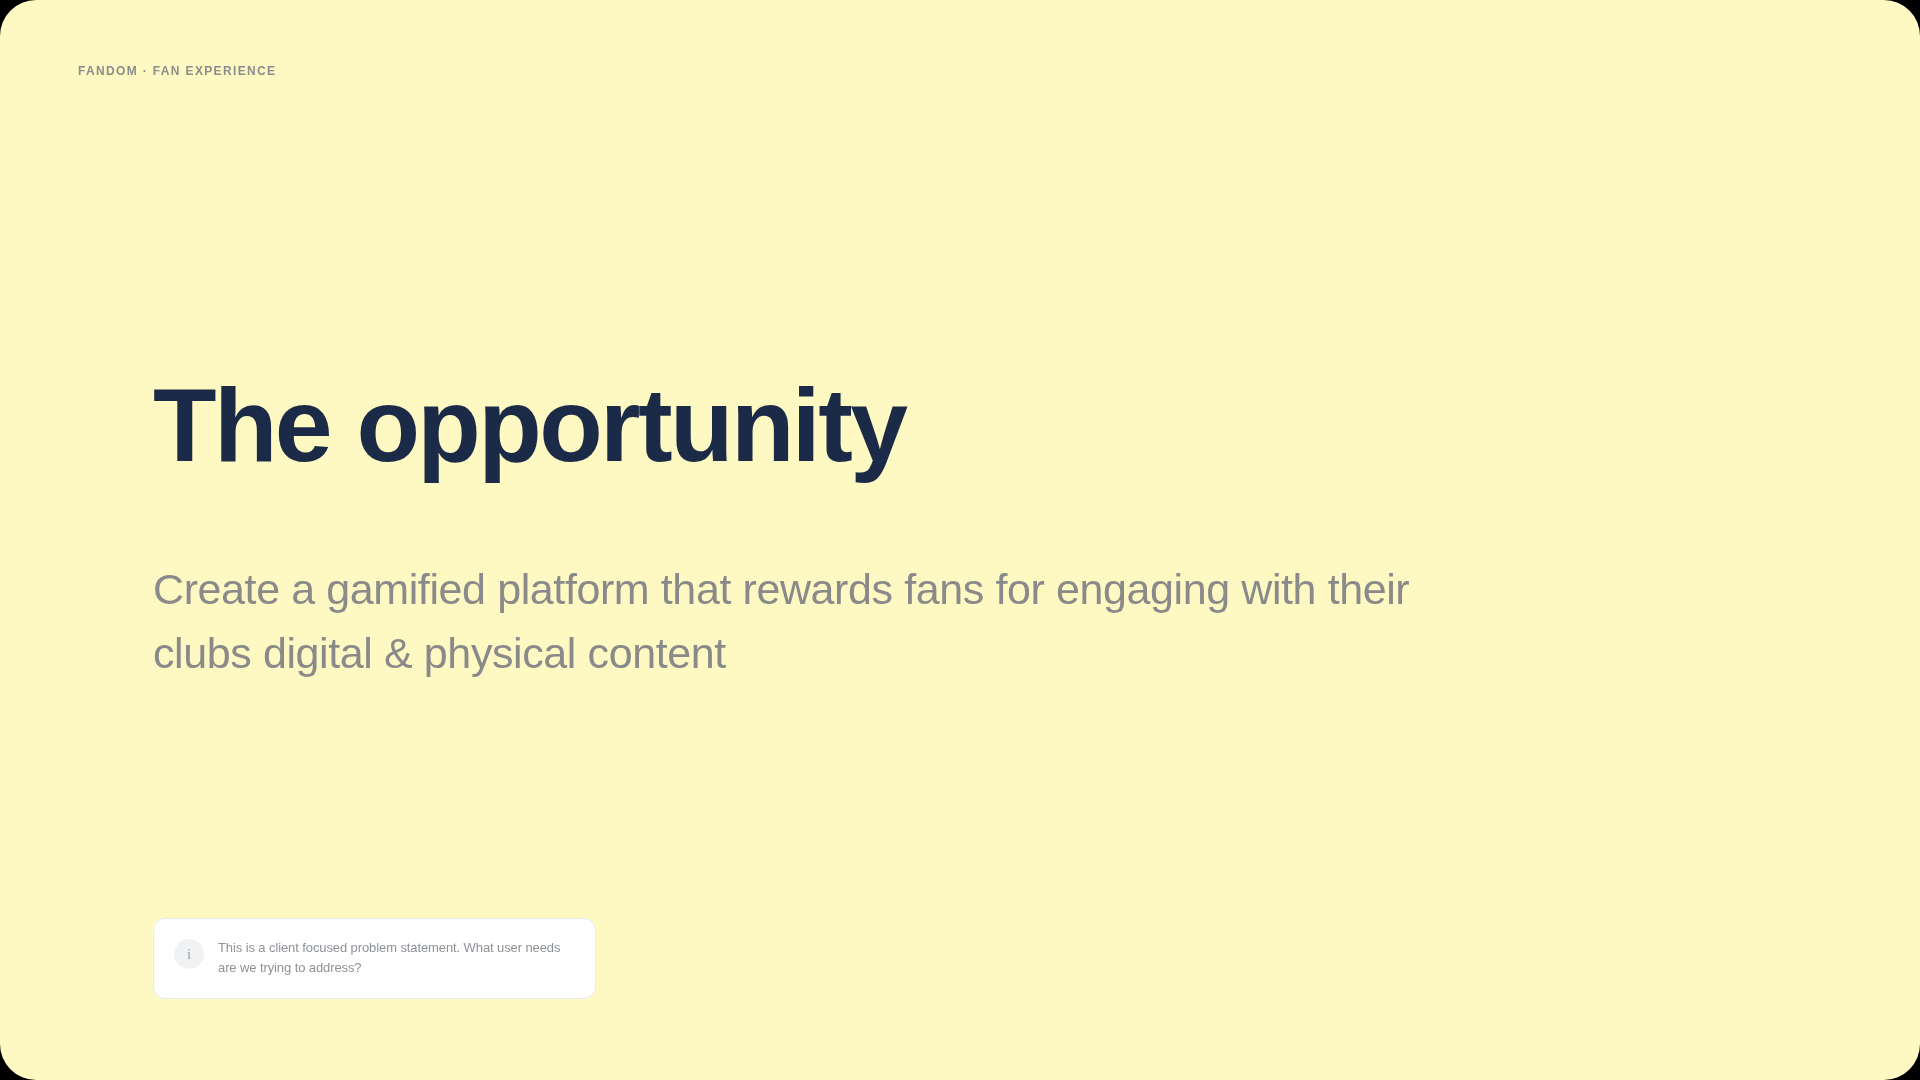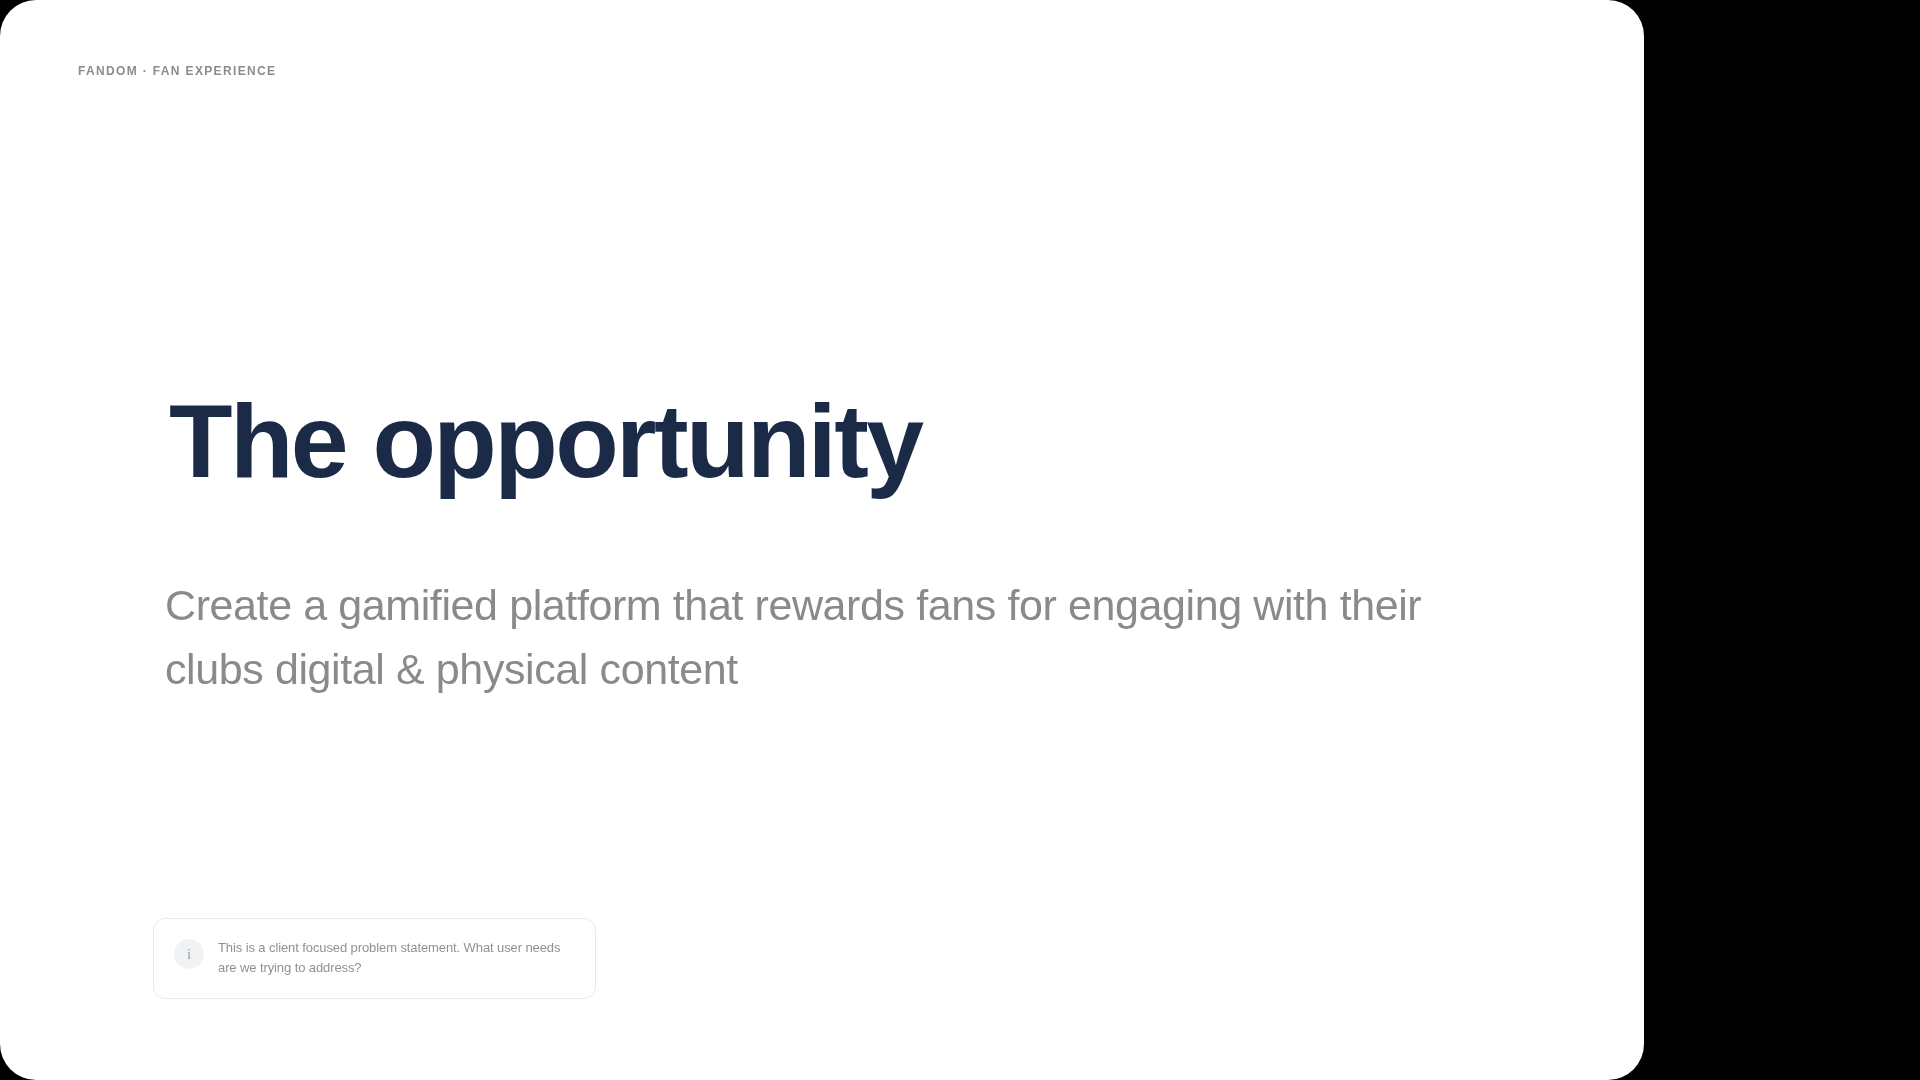--- a/index.html
+++ b/index.html
@@ -8,23 +8,23 @@
     width: 1920px;
     height: 1080px;
     background: #000000;
     overflow: hidden;
   }
 
   *, *::before, *::after { box-sizing: border-box; }
 
   .slide {
     position: relative;
-    width: 1644px;
+    width: 1920px;
     height: 1080px;
-    background: #ffffff;
+    background: #fef9c3;
     border-radius: 36px;
     overflow: hidden;
     font-family: "Liberation Sans", sans-serif;
     -webkit-font-smoothing: antialiased;
   }
 
   
   .eyebrow {
     position: absolute;
     left: 78px;
@@ -40,31 +40,31 @@
 
   
   .body-block {
     position: absolute;
     left: 153px;
     top: 370px;
     width: 1500px;
   }
 
   .headline {
-    margin: 16px;
+    margin: 0;
     font-size: 104px;
     font-weight: 700;
     line-height: 1.06;
     letter-spacing: -2.6px;
     color: #1a2a47;
     white-space: nowrap;
   }
 
   .subhead {
-    margin: 12px;
+    margin: 0;
     margin-top: 78px;
     font-size: 43px;
     font-weight: 400;
     line-height: 1.48;
     letter-spacing: -0.4px;
     color: #8a8a8a;
     max-width: 1320px;
   }
 
   

